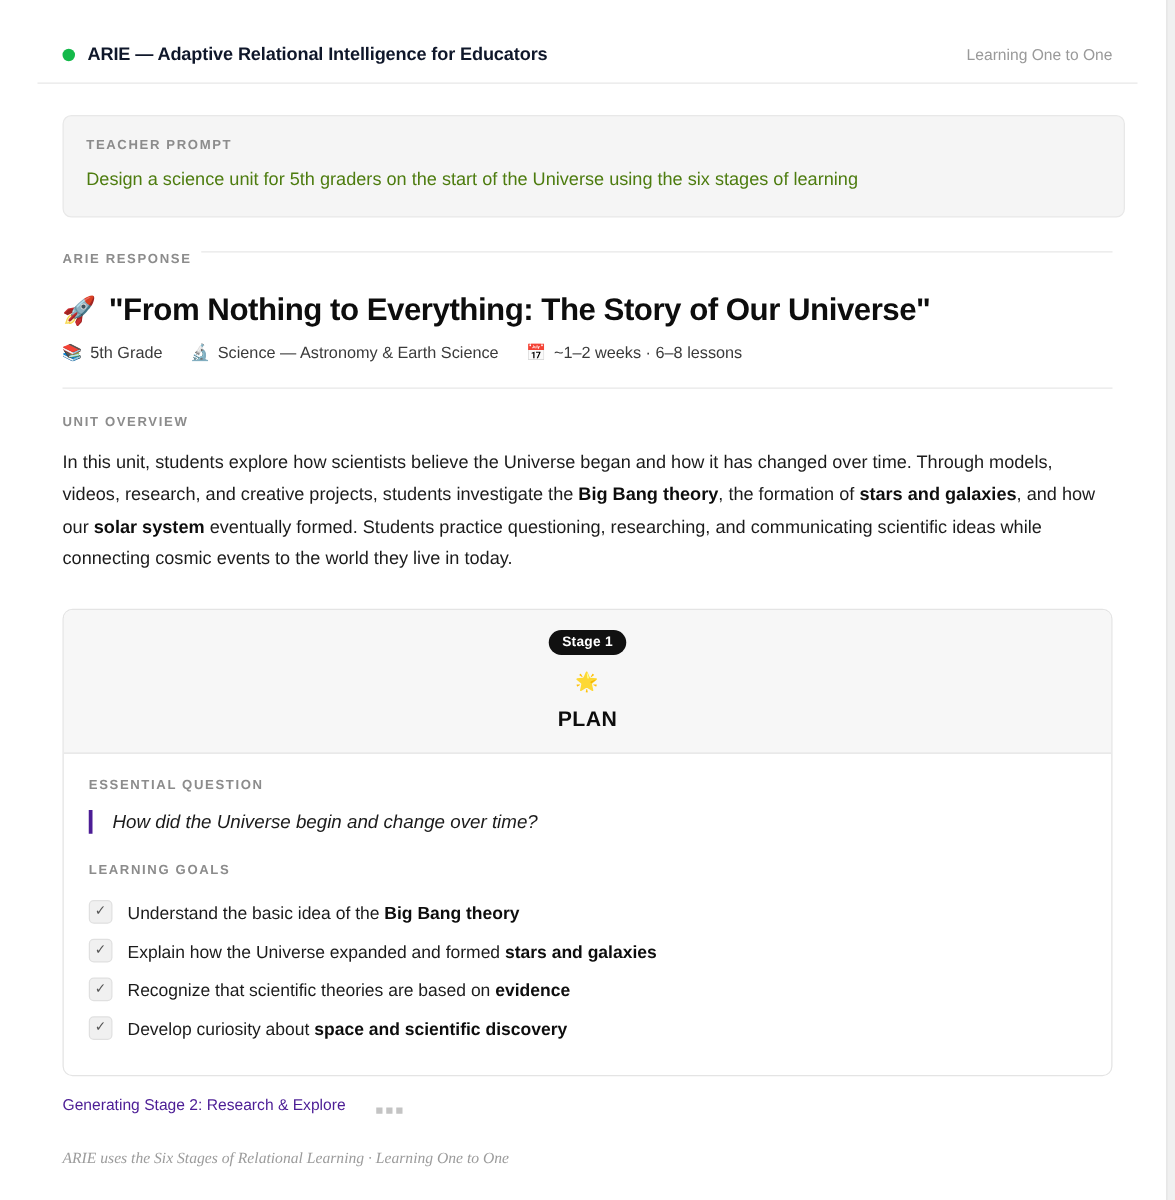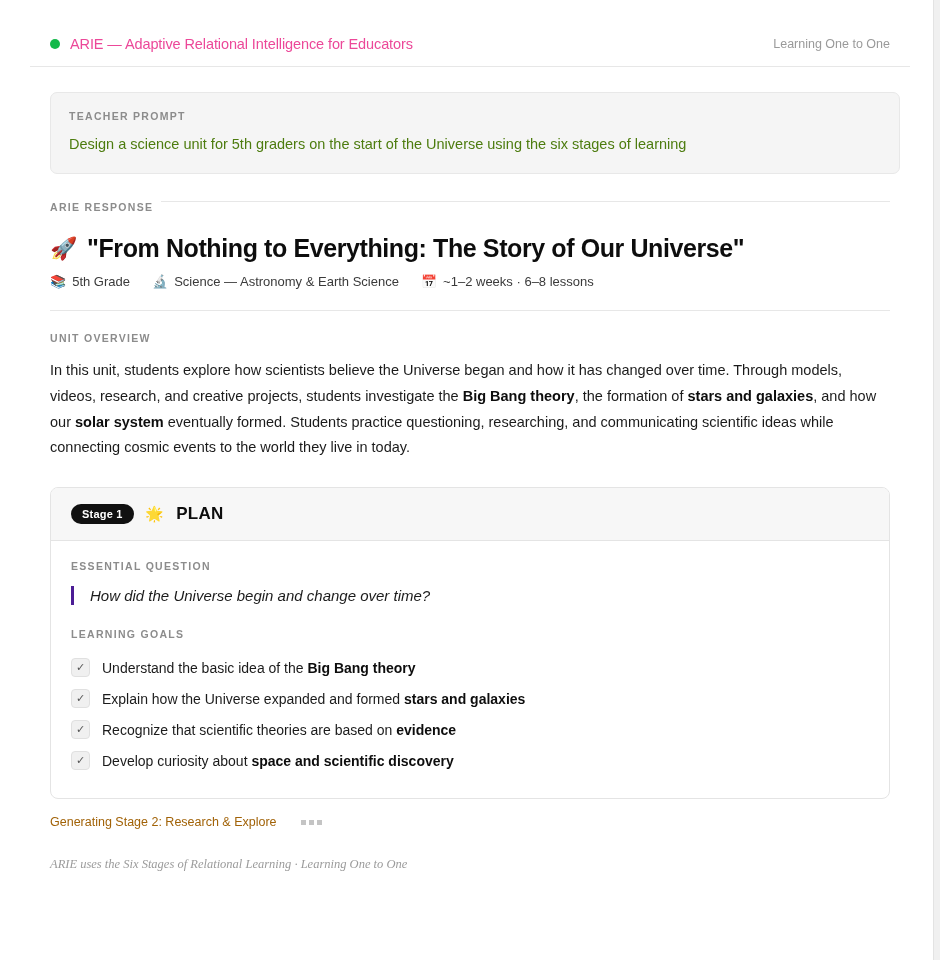--- a/index.html
+++ b/index.html
@@ -48,23 +48,23 @@
     gap: 10px;
   }
   .status-dot {
     width: 10px; height: 10px;
     border-radius: 50%;
     background: #14b94a;
     display: inline-block;
   }
   .brand-title {
     font-size: 14.5px;
-    font-weight: normal;
+    font-weight: bold;
     letter-spacing: -0.1px;
-    color: #ec4899;
+    color: #0f172a;
   }
   .header-tag {
     font-size: 12.5px;
     color: #9a9a9a;
   }
 
   
   .prompt-card {
     margin: 25px 10px 0 20px;
     background: #f5f5f5;
@@ -151,20 +151,21 @@
     overflow: hidden;
     background: #ffffff;
   }
   .stage-head {
     background: #f7f7f7;
     border-bottom: 1px solid #e4e4e4;
     padding: 16px 20px;
     display: flex;
     align-items: center;
     gap: 12px;
+    flex-direction: column;
   }
   .stage-pill {
     background: #111111;
     color: #ffffff;
     font-size: 11px;
     font-weight: bold;
     padding: 4px 11px;
     border-radius: 11px;
     letter-spacing: 0.2px;
   }
@@ -209,24 +210,24 @@
   .goal-text {
     font-size: 14px;
     color: #1b1b1b;
   }
   .goal-text b { font-weight: bold; color: #0d0d0d; }
 
   
   .generating {
     margin: 16px 20px 0 20px;
     display: flex;
-    align-items: center;
+    align-items: flex-end;
     gap: 24px;
     font-size: 12.5px;
-    color: #a16207;
+    color: #4c1d95;
   }
   .dots { display: flex; gap: 3px; align-items: center; }
   .dots i {
     width: 5px; height: 5px;
     background: #c4c4c4;
     display: block;
   }
 
   .footer {
     margin: 28px 20px 0 20px;

